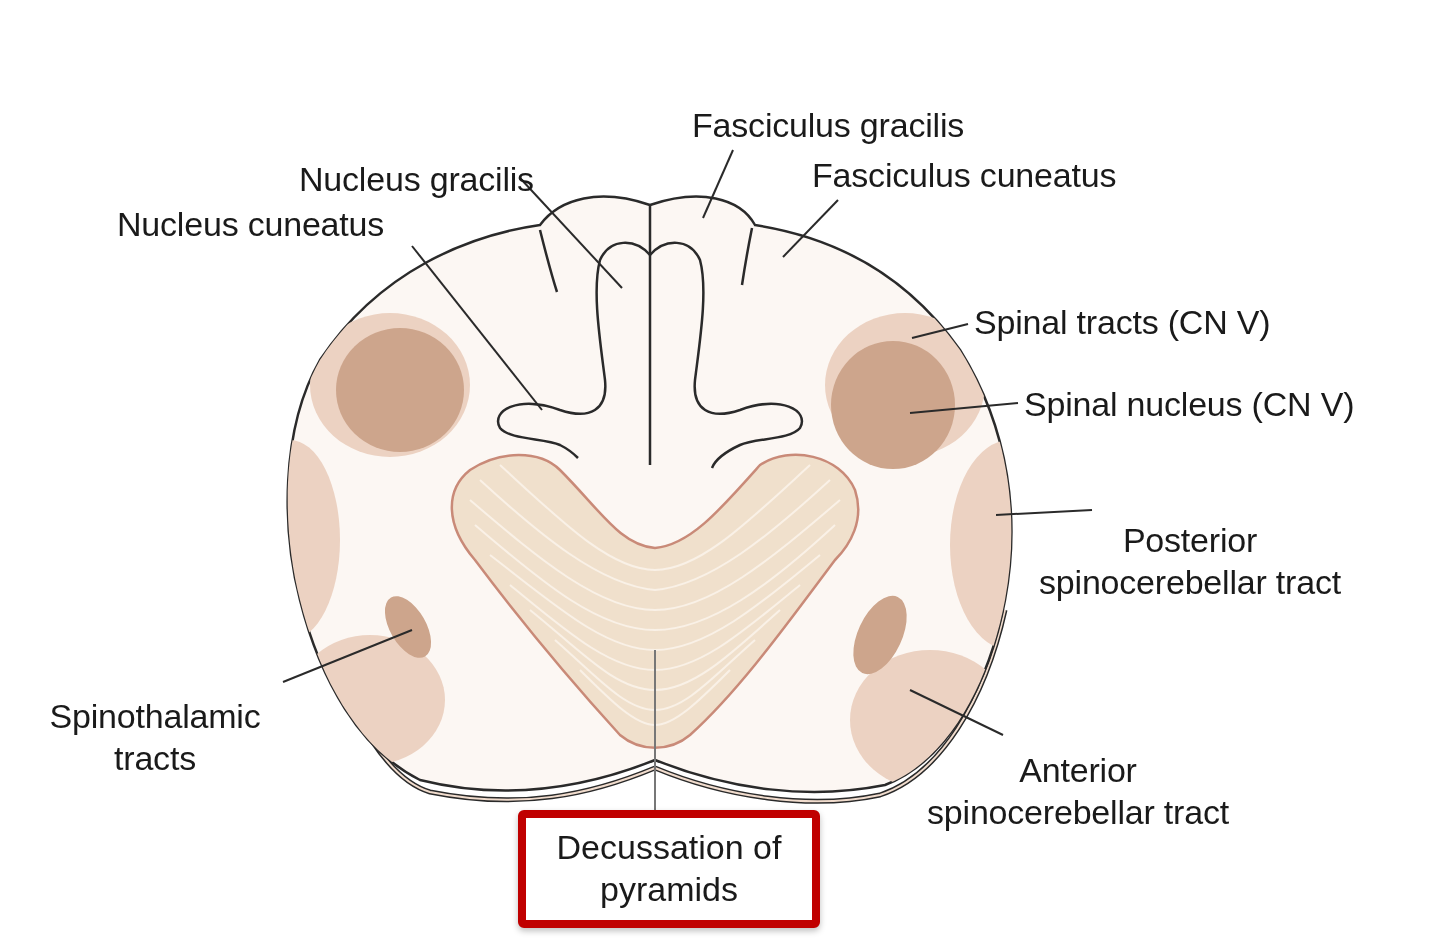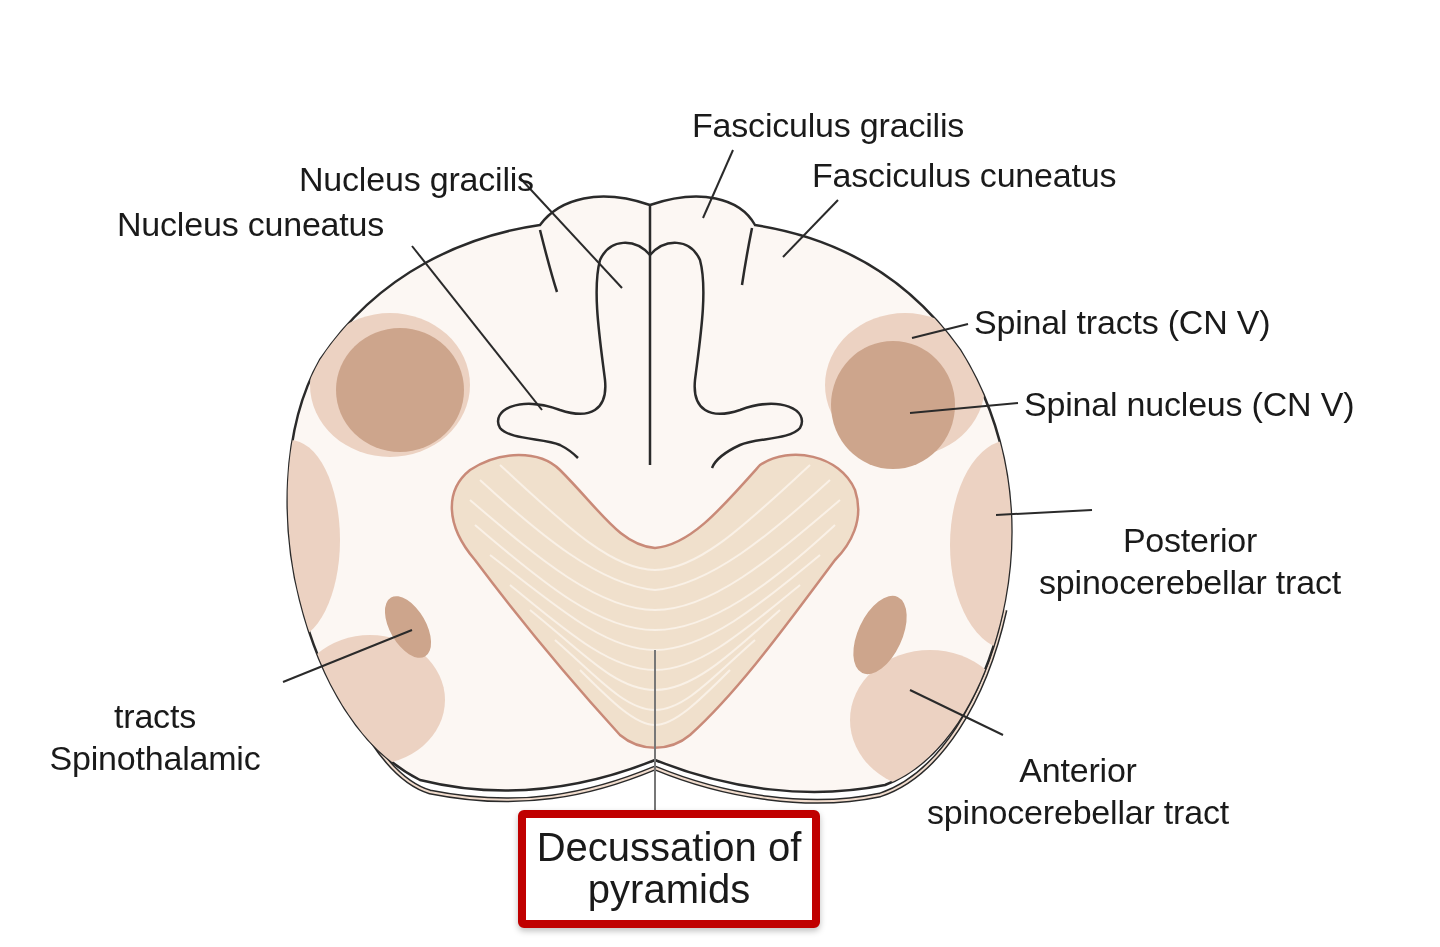--- a/index.html
+++ b/index.html
@@ -7,21 +7,21 @@
   #diagram { position: absolute; left: 0; top: 0; width: 1440px; height: 947px; }
   .label { position: absolute; color: #1a1a1a; font-size: 34px; line-height: 42px; white-space: nowrap; letter-spacing: -0.2px; }
   .label.center { text-align: center; margin-top: 28px; }
   .highlight-box {
     position: absolute; left: 518px; top: 810px; width: 286px; height: 102px;
     border: 8px solid #c00000; border-radius: 6px; background: #ffffff;
     box-shadow: 0 3px 6px rgba(0,0,0,0.25);
   }
   .highlight-text {
     position: absolute; left: 0; right: 0; top: 8px; text-align: center;
-    font-size: 40px; line-height: 42px; color: #1a1a1a;
+    font-size: 34px; line-height: 42px; color: #1a1a1a;
   }
 </style>
 </head>
 <body>
 
 <svg id="diagram" viewBox="0 0 1440 947" xmlns="http://www.w3.org/2000/svg">
   <defs>
     <clipPath id="medClip">
       <path d="M650,205 C600,188 560,198 540,225 C470,235 380,270 320,360 C280,430 282,530 300,600 C320,680 360,750 420,780 C500,800 580,790 655,760 C730,790 810,800 885,785 C950,760 990,680 1005,600 C1020,520 1010,430 960,350 C900,265 820,235 755,225 C740,198 700,188 650,205 Z"></path>
     </clipPath>
@@ -89,22 +89,22 @@
 <div class="label" style="left:812px; top:154px;">Fasciculus cuneatus</div>
 <div class="label" style="left:974px; top:301px;">Spinal tracts (CN V)</div>
 <div class="label" style="left:1024px; top:383px;">Spinal nucleus (CN V)</div>
 
 <div class="label center" style="left:1018px; top:491px; width:344px;">
   <div>Posterior</div>
   <div>spinocerebellar tract</div>
 </div>
 
 <div class="label center" style="left:30px; top:667px; width:250px;">
+  <div>Spinothalamic</div>
   <div>tracts</div>
-  <div>Spinothalamic</div>
 </div>
 
 <div class="label center" style="left:906px; top:721px; width:344px;">
   <div>Anterior</div>
   <div>spinocerebellar tract</div>
 </div>
 
 <div class="highlight-box">
   <div class="highlight-text">
     <div>Decussation of</div>

